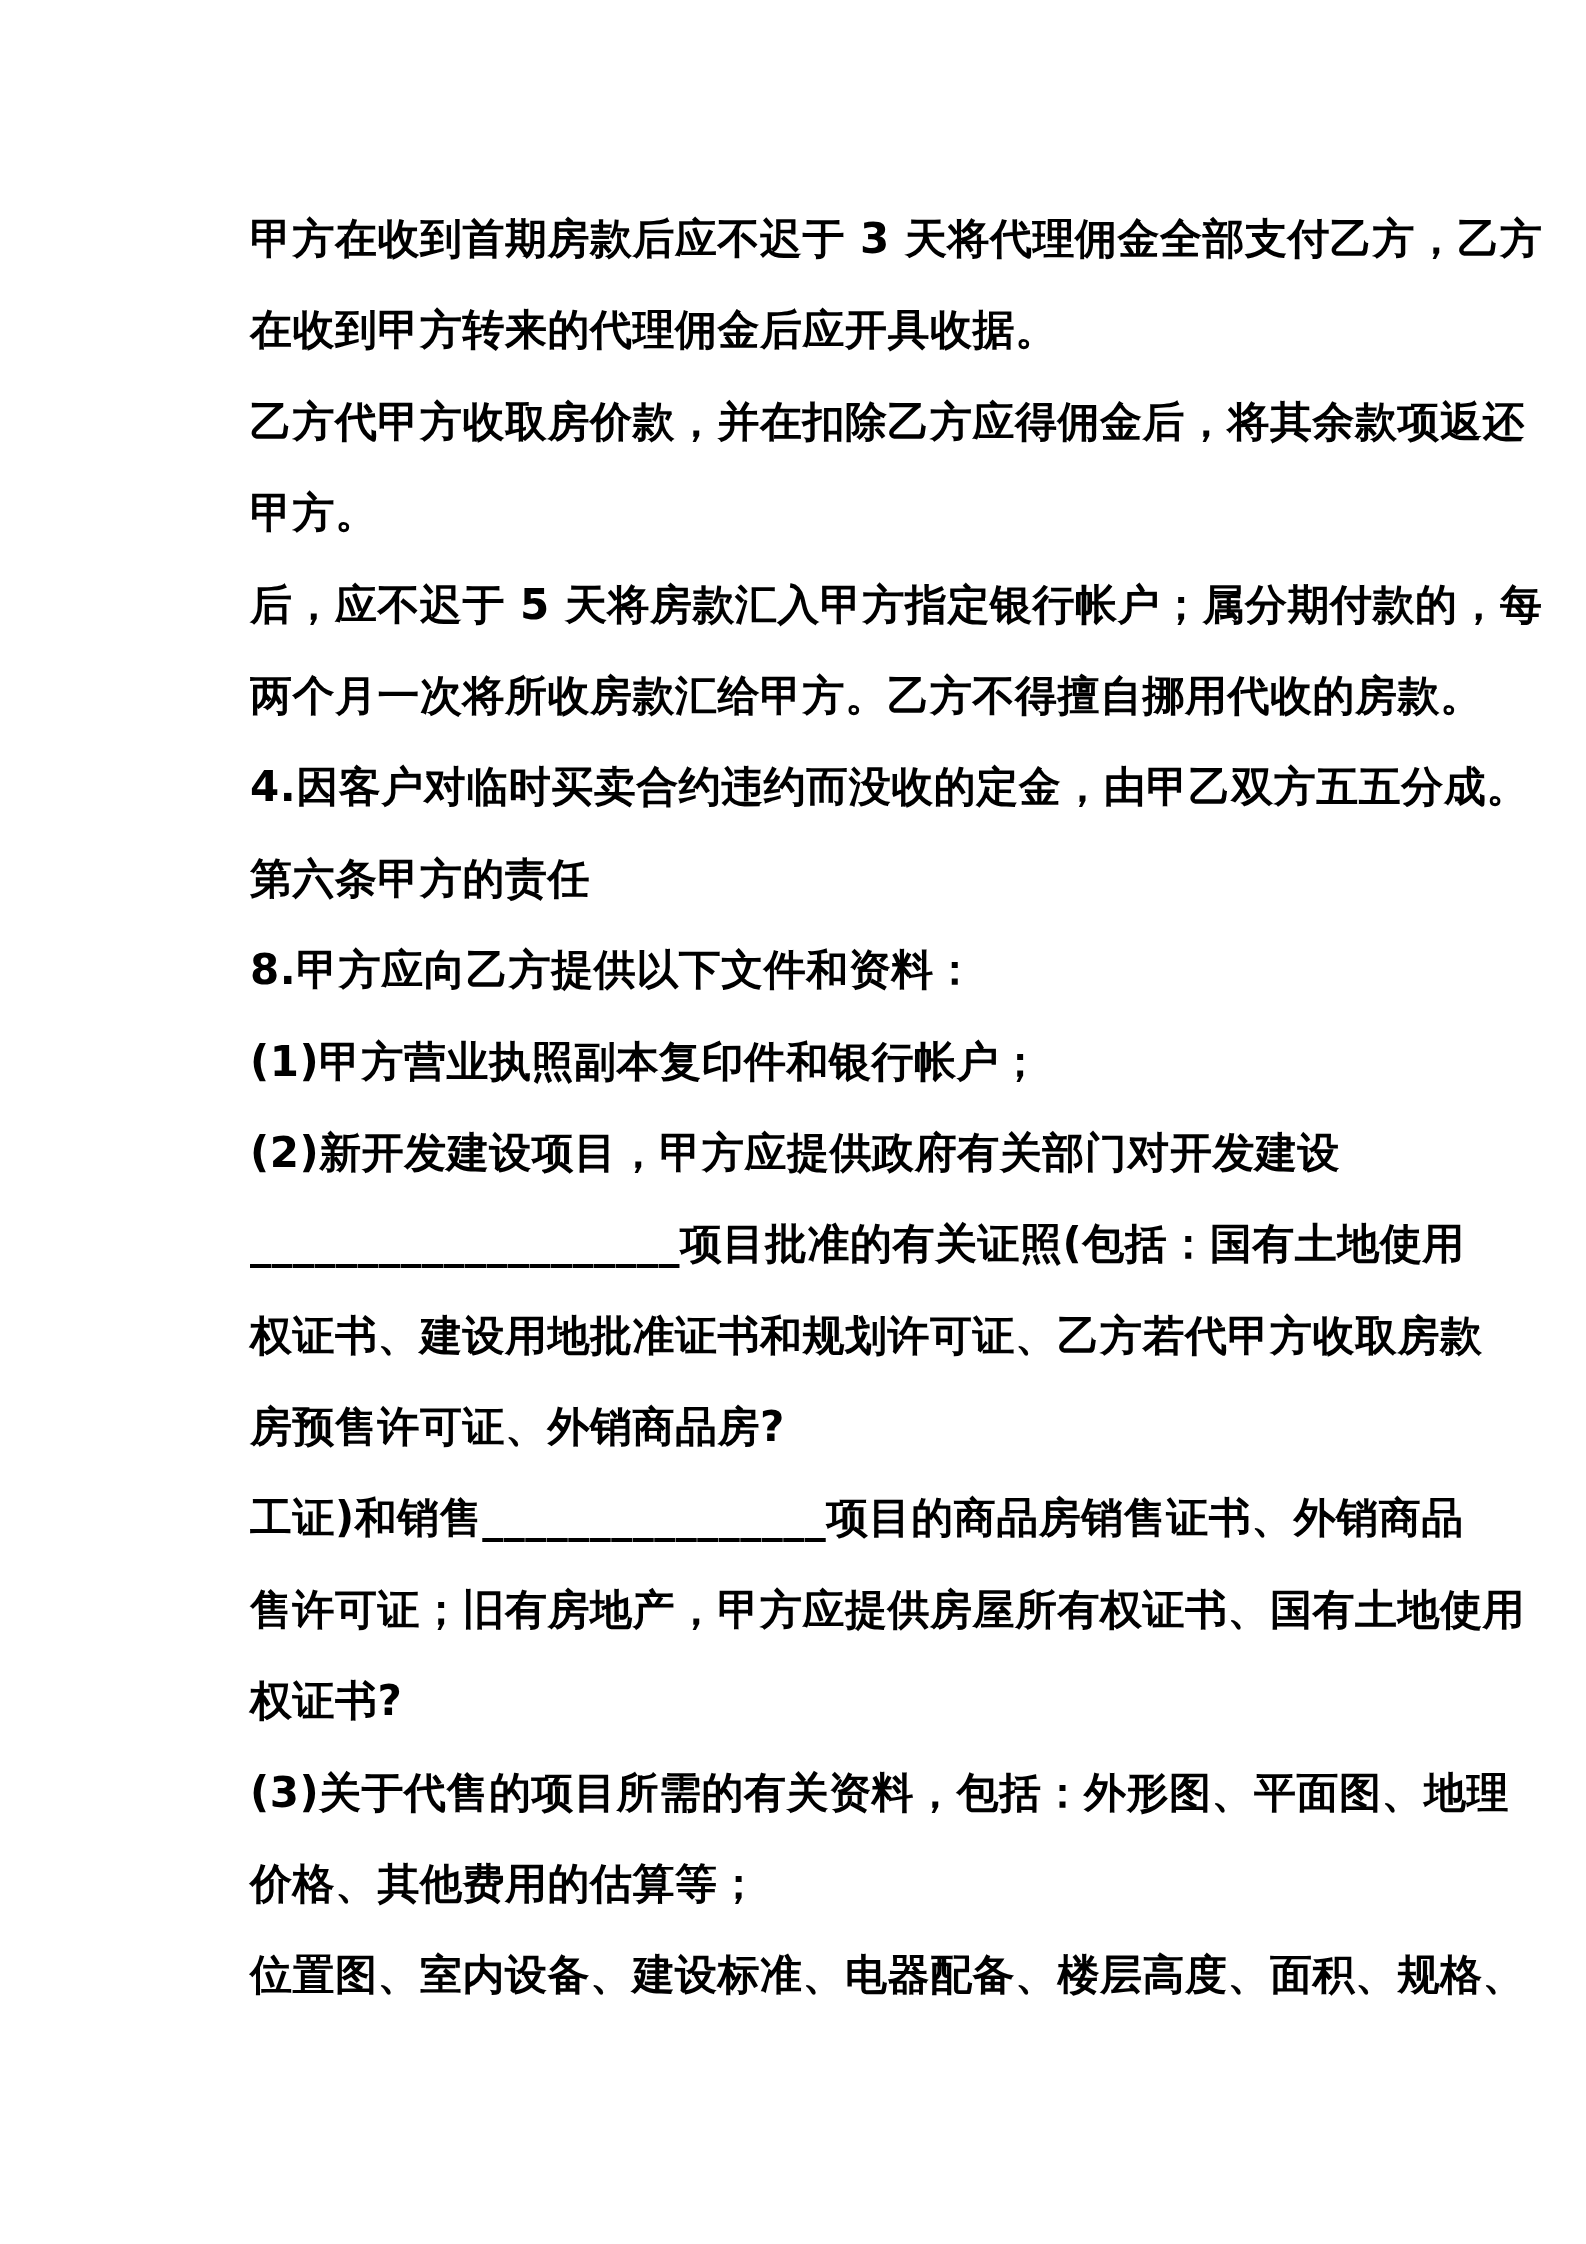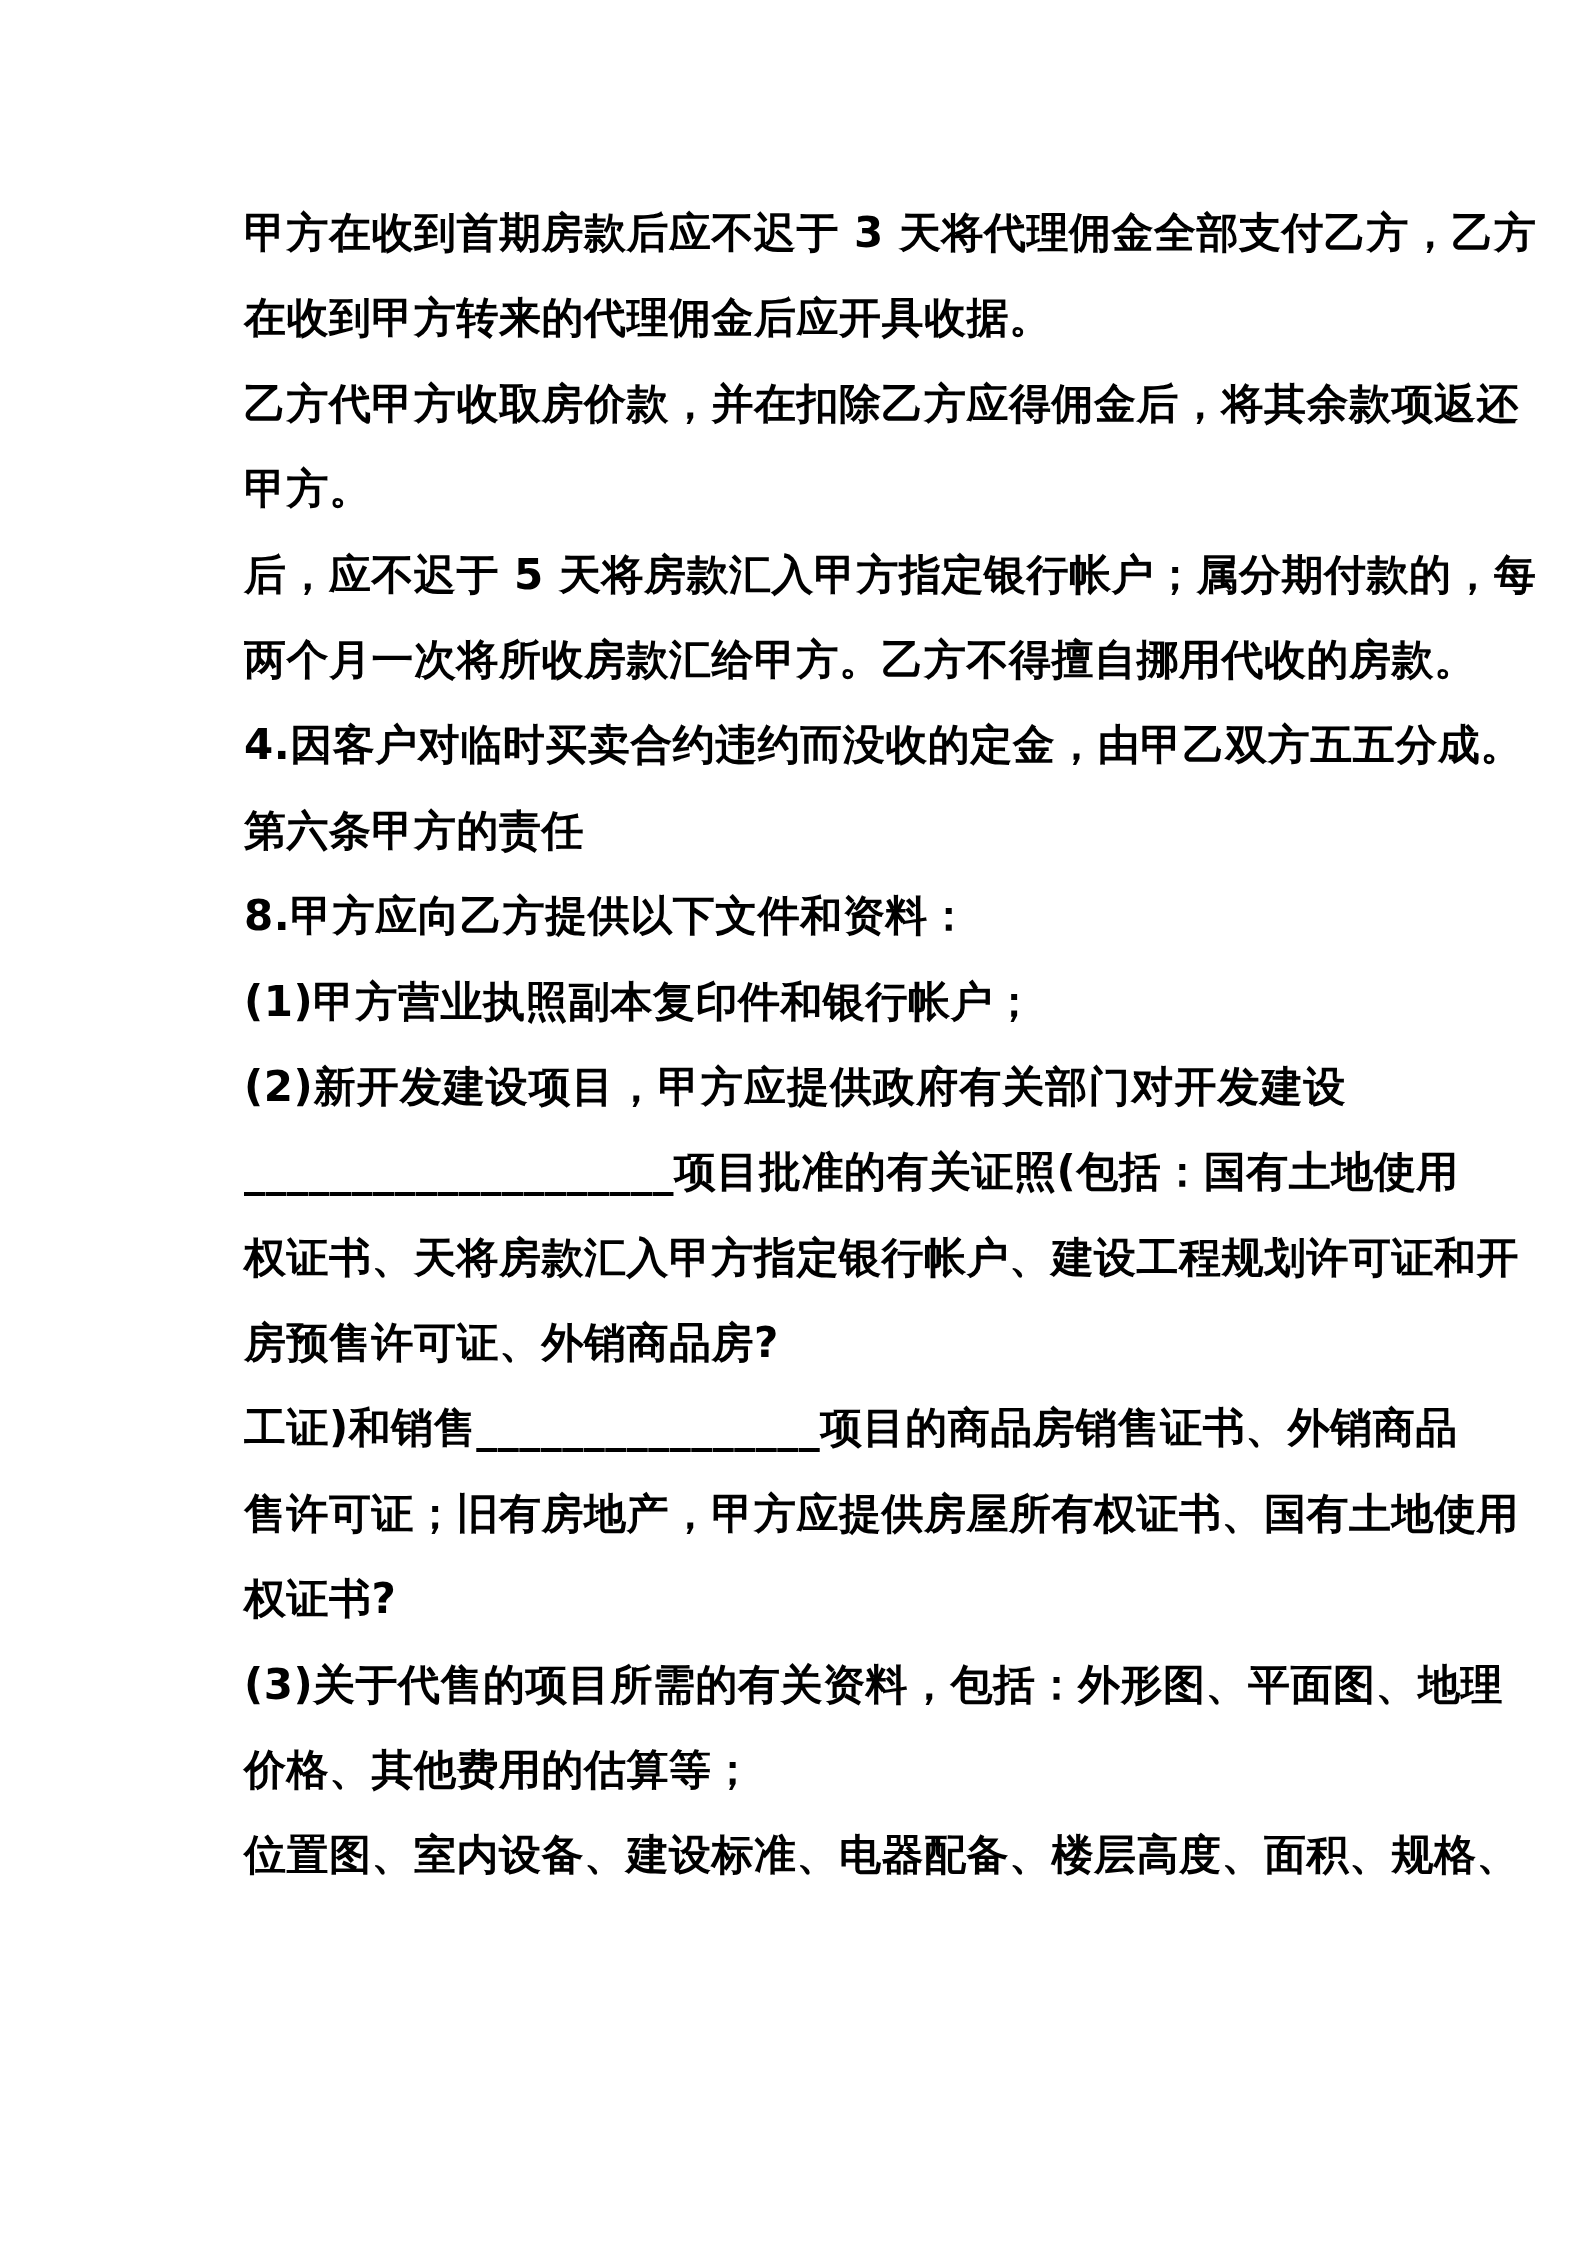--- a/index.html
+++ b/index.html
@@ -15,21 +15,21 @@
     overflow: hidden;
     font-family: "DejaVu Sans", "Liberation Sans", sans-serif;
   }
   .text-block {
     position: absolute;
     left: 242px;
     top: 206px;
     width: 1106px;
   }
   .line {
-    margin: 2px;
+    margin: 8px;
     padding: 0;
     height: 83.4px;
     font-size: 42px;
     line-height: 50px;
     font-weight: 700;
     color: #000000;
     letter-spacing: 0.5px;
     white-space: nowrap;
   }
   
@@ -49,21 +49,21 @@
     <p class="line">乙方代甲方收取房价款，并在扣除乙方应得佣金后，将其余款项返还</p>
     <p class="line">甲方。</p>
     <p class="line">后，应不迟于 5 天将房款汇入甲方指定银行帐户；属分期付款的，每</p>
     <p class="line">两个月一次将所收房款汇给甲方。乙方不得擅自挪用代收的房款。</p>
     <p class="line">4.因客户对临时买卖合约违约而没收的定金，由甲乙双方五五分成。</p>
     <p class="line">第六条甲方的责任</p>
     <p class="line">8.甲方应向乙方提供以下文件和资料：</p>
     <p class="line">(1)甲方营业执照副本复印件和银行帐户；</p>
     <p class="line spread">(2)新开发建设项目，甲方应提供政府有关部门对开发建设</p>
     <p class="line">____________________项目批准的有关证照(包括：国有土地使用</p>
-    <p class="line">权证书、天将房款汇入甲方指定银行帐户、建设工程规划许可证和开</p>
+    <p class="line">权证书、建设用地批准证书和规划许可证、乙方若代甲方收取房款</p>
     <p class="line">房预售许可证、外销商品房?</p>
     <p class="line">工证)和销售________________项目的商品房销售证书、外销商品</p>
     <p class="line">售许可证；旧有房地产，甲方应提供房屋所有权证书、国有土地使用</p>
     <p class="line">权证书?</p>
     <p class="line">(3)关于代售的项目所需的有关资料，包括：外形图、平面图、地理</p>
     <p class="line">价格、其他费用的估算等；</p>
     <p class="line">位置图、室内设备、建设标准、电器配备、楼层高度、面积、规格、</p>
   </div>
 </div>
 

